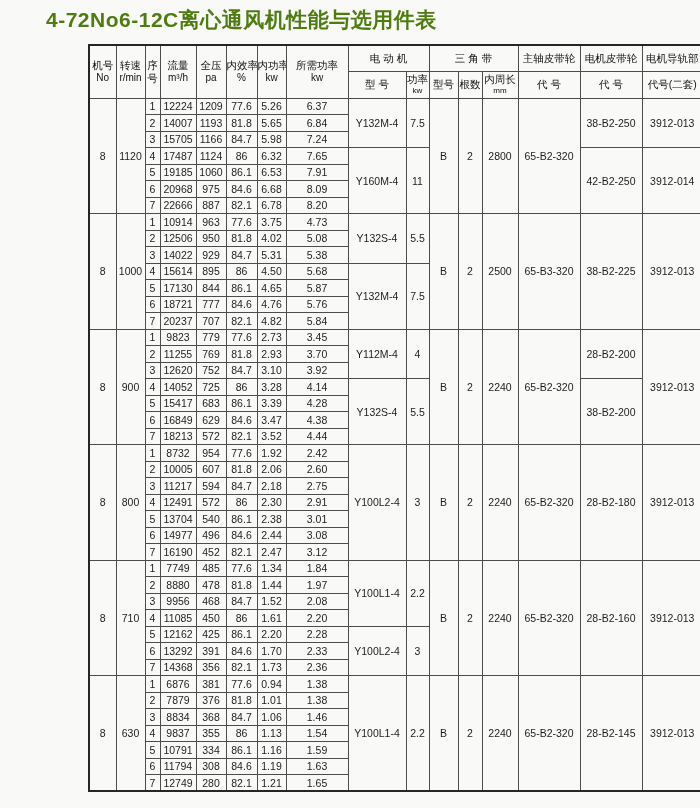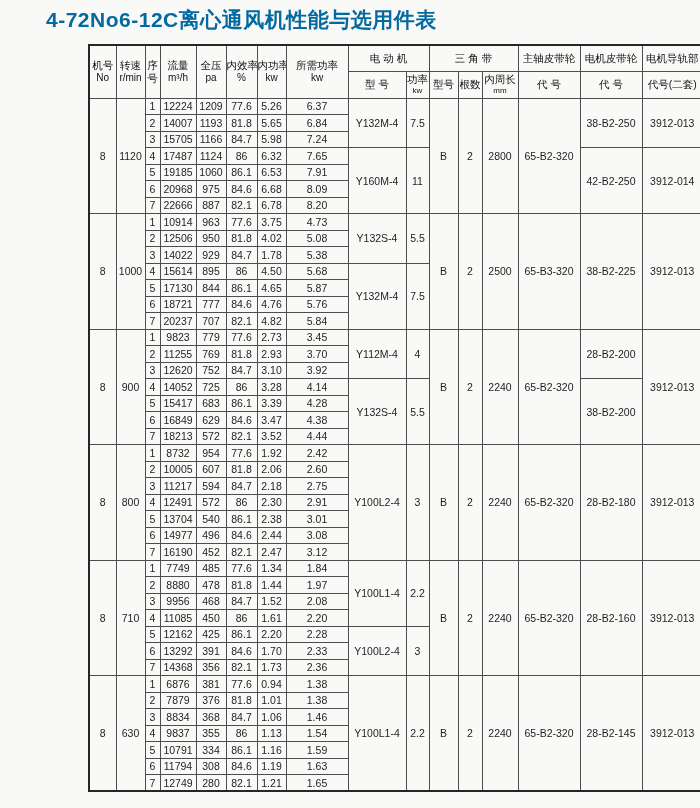--- a/index.html
+++ b/index.html
@@ -4,21 +4,21 @@
 <style>
   html,body{margin:0;padding:0;}
   body{
     width:700px;height:808px;position:relative;
     background:#f9f9f8;color:#222;
     font-family:"Liberation Sans","DejaVu Sans",sans-serif;
     overflow:hidden;
   }
   .doc-title{
     position:absolute;left:46px;top:6px;
-    font-size:21px;font-weight:700;color:#0369a1;
+    font-size:21px;font-weight:700;color:#4d7c0f;
     letter-spacing:0.5px;white-space:nowrap;
   }
   table.perf{
     position:absolute;left:48px;top:44px;
     width:614px;table-layout:fixed;
     border-collapse:collapse;
     border:2px solid #262626;
     margin-left:40px;
   }
   .perf th,.perf td{
@@ -213,21 +213,21 @@
         <td>950</td>
         <td>81.8</td>
         <td>4.02</td>
         <td>5.08</td>
       </tr>
       <tr>
         <td>3</td>
         <td>14022</td>
         <td>929</td>
         <td>84.7</td>
-        <td>1.78</td>
+        <td>5.31</td>
         <td>5.38</td>
       </tr>
       <tr>
         <td>4</td>
         <td>15614</td>
         <td>895</td>
         <td>86</td>
         <td>4.50</td>
         <td>5.68</td>
         <td rowspan="4">Y132M-4</td>

